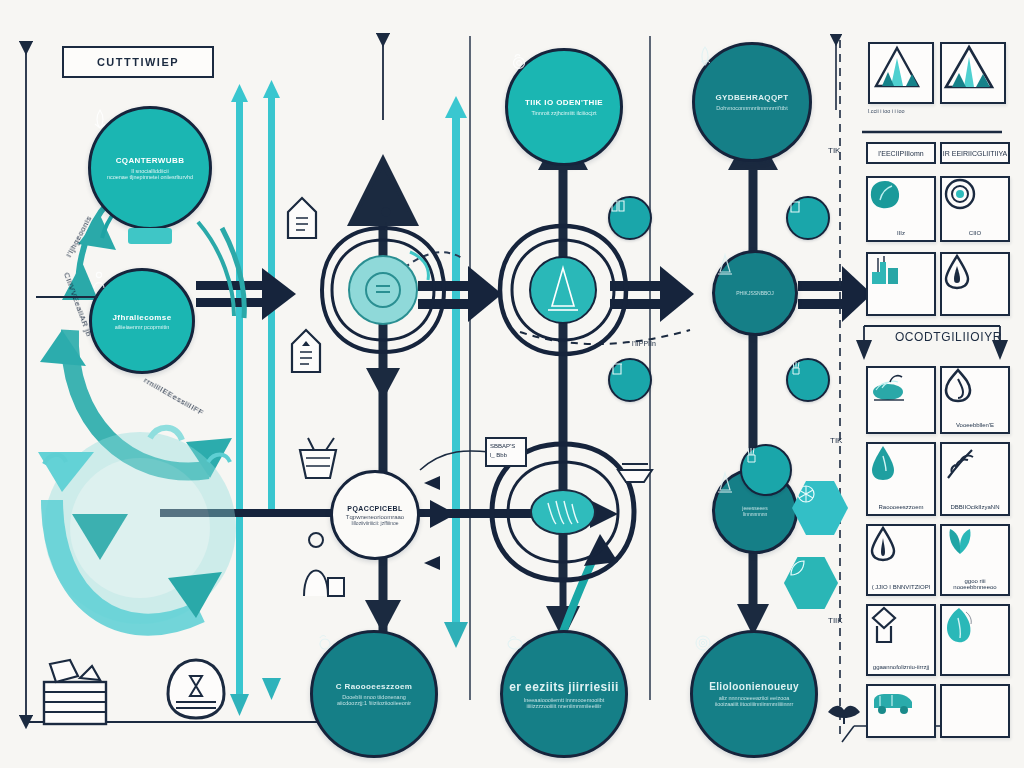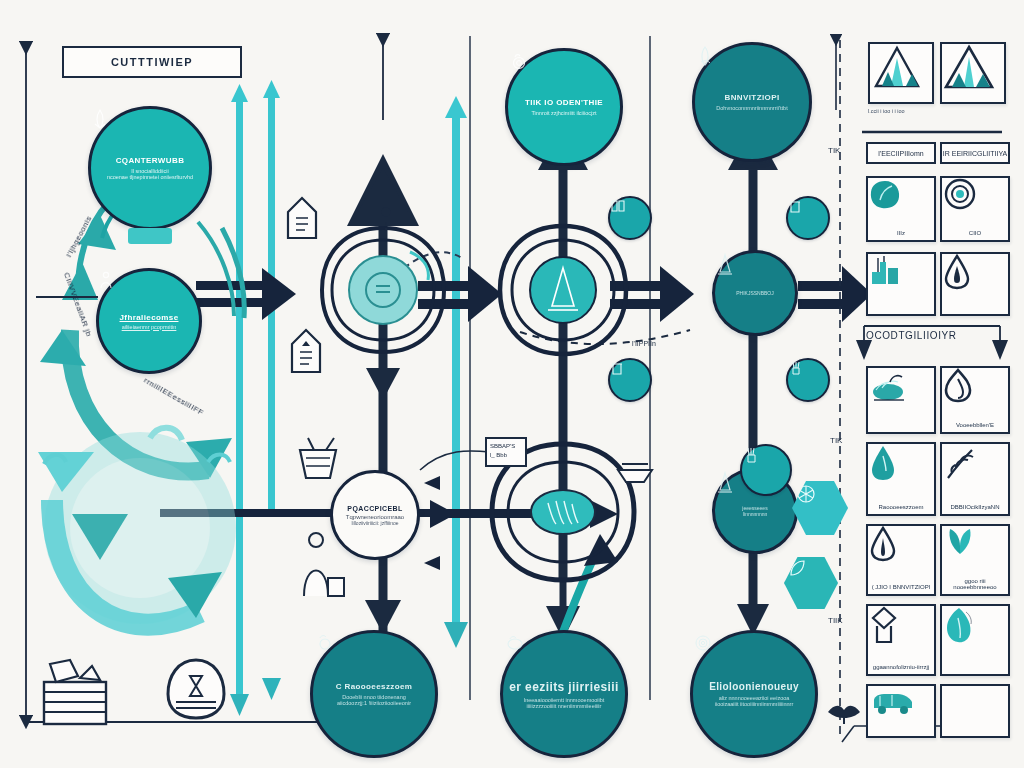--- a/index.html
+++ b/index.html
@@ -185,35 +185,35 @@
     <path d="M52,500 C52,600 120,650 200,612" stroke="#63d2d6" stroke-width="22" fill="none" opacity=".9"></path>
     <polygon points="62,492 38,452 94,452" fill="#63d2d6"></polygon>
     <polygon points="196,618 168,578 222,572" fill="#2aa9a9"></polygon>
     <polygon points="100,560 72,514 128,514" fill="#2aa9a9" opacity=".9"></polygon>
 
     <path d="M44,464 C50,452 62,452 66,462" stroke="#5ecfd3" stroke-width="4" fill="none"></path>
     <path d="M208,462 C214,452 226,452 230,462" stroke="#5ecfd3" stroke-width="4" fill="none"></path>
     <path d="M150,438 C158,424 176,424 182,440" stroke="#8fdede" stroke-width="6" fill="none"></path>
   </svg>
 
-  <div class="titlebox" style="left:62px;top:46px;width:180px;height:32px;">
+  <div class="titlebox" style="left:62px;top:46px;width:152px;height:32px;">
     <span style="font-size:11px;font-weight:bold;letter-spacing:1.5px;color:#1b2a40;filter:blur(.4px);">CUTTTIWIEP</span>
   </div>
 
   <div class="circ bright" style="left:88px;top:106px;width:124px;height:124px;">
     <svg width="18" height="22" class="ic">
       <path d="M9,1 C13,7 13,14 9,19 C5,14 5,7 9,1 Z M4,15 L9,19 L14,15" fill="none" stroke="#ffffff" stroke-width="1.2"></path>
     </svg>
     <div class="node-label" style="font-size:8px;">CQANTERWUBB</div>
     <div class="node-sub" style="font-size:5.5px;margin-top:3px;">Il snocialliddiicii</div>
     <div class="node-sub" style="font-size:5.5px;">ncoenae tljnepinnetei oniiesrlturvhd</div>
   </div>
   <div style="position:absolute;left:128px;top:228px;width:44px;height:16px;background:#3fc6c6;border-radius:3px;"></div>
 
-  <div class="circ bright" style="left:96px;top:268px;width:106px;height:106px;text-decoration:underline;">
+  <div class="circ bright" style="left:89px;top:268px;width:106px;height:106px;">
     <svg width="14" height="18" class="ic">
       <circle cx="7" cy="4" r="2.6" fill="none" stroke="#ffffff" stroke-width="1.1"></circle>
       <path d="M2,17 C2,10 12,10 12,17" fill="none" stroke="#ffffff" stroke-width="1.1"></path>
     </svg>
     <div class="node-label" style="font-size:8px;">Jfhraliecomse</div>
     <div class="node-sub" style="font-size:5.5px;margin-top:2px;">ailiieiaenmr pcoprmitin</div>
   </div>
 
 
   <div class="circ bright" style="left:505px;top:48px;width:118px;height:118px;">
@@ -224,21 +224,21 @@
     </svg>
     <div class="node-label" style="font-size:8px;">TIIK IO ODEN'THIE</div>
     <div class="node-sub" style="font-size:5.5px;margin-top:3px;">Tinnroit zzjhcimiitt ilciiiocjzt</div>
   </div>
 
   <div class="circ deep" style="left:692px;top:42px;width:120px;height:120px;">
     <svg width="20" height="22" class="ic">
       <path d="M10,2 C14,7 14,16 10,20 C6,16 6,7 10,2 Z" fill="none" stroke="#dff2f3" stroke-width="1.2"></path>
       <path d="M6,17 C10,15 12,15 15,18" fill="none" stroke="#dff2f3" stroke-width="1"></path>
     </svg>
-    <div class="node-label" style="font-size:8px;">BNNVITZIOPI</div>
+    <div class="node-label" style="font-size:8px;">GYDBEHRAQQPT</div>
     <div class="node-sub" style="font-size:5.5px;margin-top:3px;">Dohvnoconnmnriinnmnrrii'ttbt</div>
   </div>
 
   <div class="circ white" style="left:330px;top:470px;width:90px;height:90px;">
     <div class="node-label" style="font-size:7px;color:#16243c;">PQACCPICEBL</div>
     <div class="node-sub" style="font-size:6px;color:#1b2a40;margin-top:2px;">Tqpwneneorioomraao</div>
     <div class="node-sub" style="font-size:5px;color:#2a3a52;">lilloziiviiriiicii:  jzffiiinoe</div>
   </div>
 
   <div class="circ deep" style="left:712px;top:250px;width:86px;height:86px;">
@@ -466,21 +466,21 @@
       <path d="M10,18 L10,4 M16,8 L16,2" stroke="#1b2a40" stroke-width="1.4"></path>
     </svg>
   </div>
   <div class="tile" style="left:940px;top:252px;width:70px;height:64px;">
     <svg width="30" height="36">
       <path d="M15,2 C22,13 26,20 26,25 C26,31 21,34 15,34 C9,34 4,31 4,25 C4,20 8,13 15,2 Z" fill="none" stroke="#1b2a40" stroke-width="2.4"></path>
       <path d="M15,12 C17,18 18,22 18,25 C18,28 17,29 15,29 C13,29 12,28 12,25 C12,22 13,18 15,12 Z" fill="#1b2a40"></path>
     </svg>
   </div>
 
-  <div style="position:absolute;left:866px;top:330px;width:136px;text-align:left;font-size:10px;color:#1b2a40;filter:blur(.4px);letter-spacing:.6px;">OCODTGILIIOIYR</div>
+  <div style="position:absolute;left:866px;top:330px;width:136px;text-align:right;font-size:12px;color:#1b2a40;filter:blur(.4px);letter-spacing:.6px;">OCODTGILIIOIYR</div>
 
   <div class="tile" style="left:866px;top:366px;width:70px;height:68px;">
     <svg width="44" height="36">
       <ellipse cx="20" cy="24" rx="15" ry="8" fill="#2aa8a8"></ellipse>
       <path d="M8,22 C12,16 16,14 22,14 M14,20 C18,14 24,12 30,14" stroke="#bff0f0" stroke-width="1.2" fill="none"></path>
       <path d="M22,14 C24,8 30,6 34,9" stroke="#1b2a40" stroke-width="1.6" fill="none"></path>
       <path d="M6,32 h30" stroke="#1b2a40" stroke-width="1.4"></path>
     </svg>
   </div>
   <div class="tile" style="left:940px;top:366px;width:70px;height:68px;">

